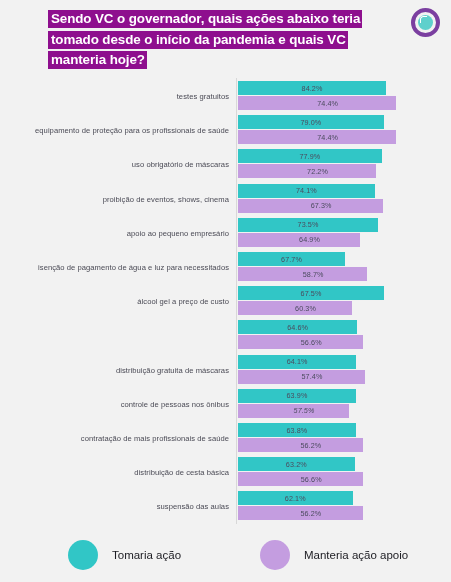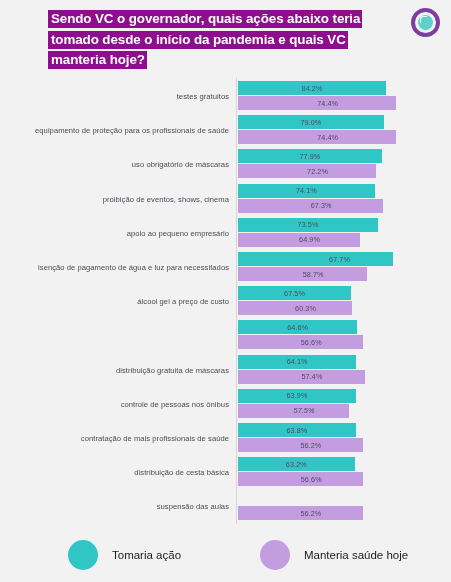--- a/index.html
+++ b/index.html
@@ -227,32 +227,32 @@
           <span class="bar-value">73.5%</span>
         </div>
         <div class="bar lilac" style="width: 101px;">
           <span class="bar-value">64.9%</span>
         </div>
       </div>
     </div>
     <div class="group" style="top: 174px;">
       <div class="cat-label">isenção de pagamento de água e luz para necessitados</div>
       <div class="bars">
-        <div class="bar teal" style="width: 107px; padding-left: 48px;">
+        <div class="bar teal" style="width: 107px;">
           <span class="bar-value">67.7%</span>
         </div>
         <div class="bar lilac" style="width: 108.302px;">
           <span class="bar-value">58.7%</span>
         </div>
       </div>
     </div>
     <div class="group" style="top: 208.2px;">
       <div class="cat-label">álcool gel a preço de custo</div>
       <div class="bars">
-        <div class="bar teal" style="width: 113px;">
+        <div class="bar teal" style="width: 146px;">
           <span class="bar-value">67.5%</span>
         </div>
         <div class="bar lilac" style="width: 93px;">
           <span class="bar-value">60.3%</span>
         </div>
       </div>
     </div>
     <div class="group" style="top: 242.4px;">
       <div class="bars">
         <div class="bar teal" style="width: 119.187px;">
@@ -303,29 +303,32 @@
           <span class="bar-value">63.2%</span>
         </div>
         <div class="bar lilac" style="width: 104.427px;">
           <span class="bar-value">56.6%</span>
         </div>
       </div>
     </div>
     <div class="group" style="top: 413.4px;">
       <div class="cat-label">suspensão das aulas</div>
       <div class="bars">
+        <div class="bar teal" style="width: 114.575px;">
+          <span class="bar-value">62.1%</span>
+        </div>
         <div class="bar lilac" style="width: 103.689px;">
           <span class="bar-value">56.2%</span>
         </div>
       </div>
     </div>
   </div>
 
 <div id="legend">
   <div class="legend-item" id="legend-item-0">
     <div class="legend-swatch teal"></div>
     <div class="legend-label">Tomaria ação</div>
   </div>
   <div class="legend-item" id="legend-item-1">
     <div class="legend-swatch lilac"></div>
-    <div class="legend-label">Manteria saúde hoje</div>
+    <div class="legend-label">Manteria ação apoio</div>
   </div>
 </div>
 
 </body></html>

